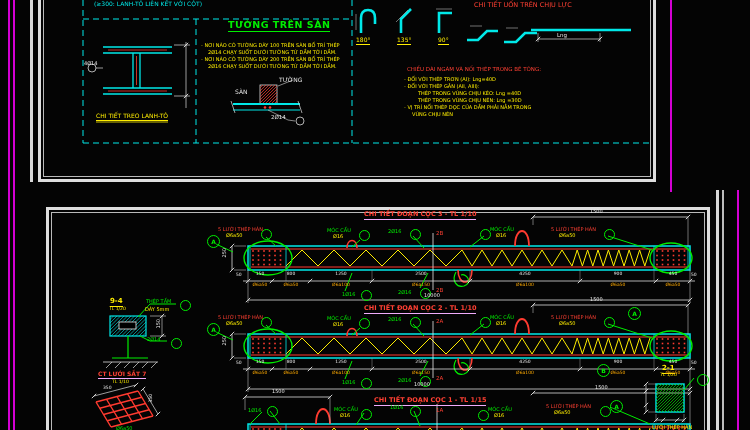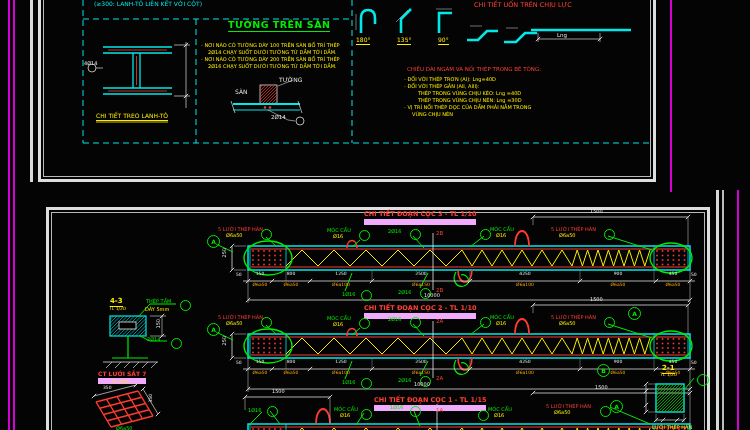--- a/index.html
+++ b/index.html
@@ -6,21 +6,21 @@
   #cv{position:relative;width:750px;height:430px;background:#040404;overflow:hidden;
       font-family:"DejaVu Sans",sans-serif;}
   .vl,.hl{position:absolute;z-index:1;}
   .t{position:absolute;line-height:1;white-space:nowrap;z-index:3;}
   .cy{color:#00e8e8}.gn{color:#00ee00}.yl{color:#ffee00}.rd{color:#ff4033}
   .wh{color:#e8e8e8}.or{color:#ffaa00}
   .f45{font-size:4.5px}.f5{font-size:5px}.f55{font-size:5.5px}.f6{font-size:6px}
   .f65{font-size:6.5px}.f7{font-size:7px}.f95{font-size:9.5px}.f10{font-size:10px}
   .b{font-weight:bold}
   .u{border-bottom:1px solid currentColor;padding-bottom:1px}
-  .uy{border-bottom:6px solid #f0abfc;padding-bottom:1px}
+  .uy{border-bottom:1px solid #f0abfc;padding-bottom:1px}
   .vert{writing-mode:vertical-rl;transform:rotate(180deg)}
   .flag{position:absolute;border:1.2px solid #00ee00;border-radius:50%;color:#00ee00;
         display:flex;align-items:center;justify-content:center;font-size:6px;font-weight:bold;
         z-index:3;background:rgba(0,0,0,.2)}
   .callout{position:absolute;width:9px;height:9px;border:1.2px solid #00ee00;border-radius:50%;z-index:3}
   #sheetTop{position:absolute;left:38px;top:-10px;width:612px;height:186px;border:3px solid #dedede;z-index:1}
   #sheetTopIn{position:absolute;inset:2px;border:1px solid #b9b9b9}
   #sheetBot{position:absolute;left:46px;top:207px;width:658px;height:240px;border:3px solid #dedede;z-index:1}
   #sheetBotIn{position:absolute;inset:2px;border:1px solid #b9b9b9}
   #art{position:absolute;left:0;top:0;z-index:2}
@@ -585,21 +585,21 @@
   <div class="callout" style="left:410px;top:406px"></div>
   <div class="t rd f55" style="left:436px;top:408px">1A</div>
   <div class="callout" style="left:478px;top:410px"></div>
   <div class="t gn f5" style="left:488px;top:407px">MÓC CẨU</div>
   <div class="t yl f5" style="left:494px;top:413px">Ø16</div>
   <div class="t rd f5" style="left:546px;top:404px">5 LƯỚI THÉP HÀN</div>
   <div class="t yl f5" style="left:554px;top:410px">Ø6a50</div>
   <div class="callout" style="left:600px;top:406px"></div>
   <div class="flag" style="left:610px;top:400px;width:11px;height:11px">A</div>
 
-  <div class="t yl f7 b u" style="left:110px;top:298px">4-3</div>
+  <div class="t yl f7 b u" style="left:110px;top:298px">9-4</div>
   <div class="t yl f45" style="left:109px;top:307px">TL 1/20</div>
   <div class="t gn f5" style="left:146px;top:299px">THÉP TẤM</div>
   <div class="callout" style="left:180px;top:300px"></div>
   <div class="t yl f5" style="left:145px;top:307px">DÀY 5mm</div>
   <div class="t wh f5 vert" style="left:156px;top:319px">150</div>
   <div class="t gn f5" style="left:147px;top:337px">2Ø14</div>
   <div class="callout" style="left:171px;top:338px"></div>
 
   <div class="t rd f6 b uy" style="left:98px;top:371px">CT LƯỚI SẮT 7</div>
   <div class="t yl f45" style="left:112px;top:380px">TL 1/10</div>

